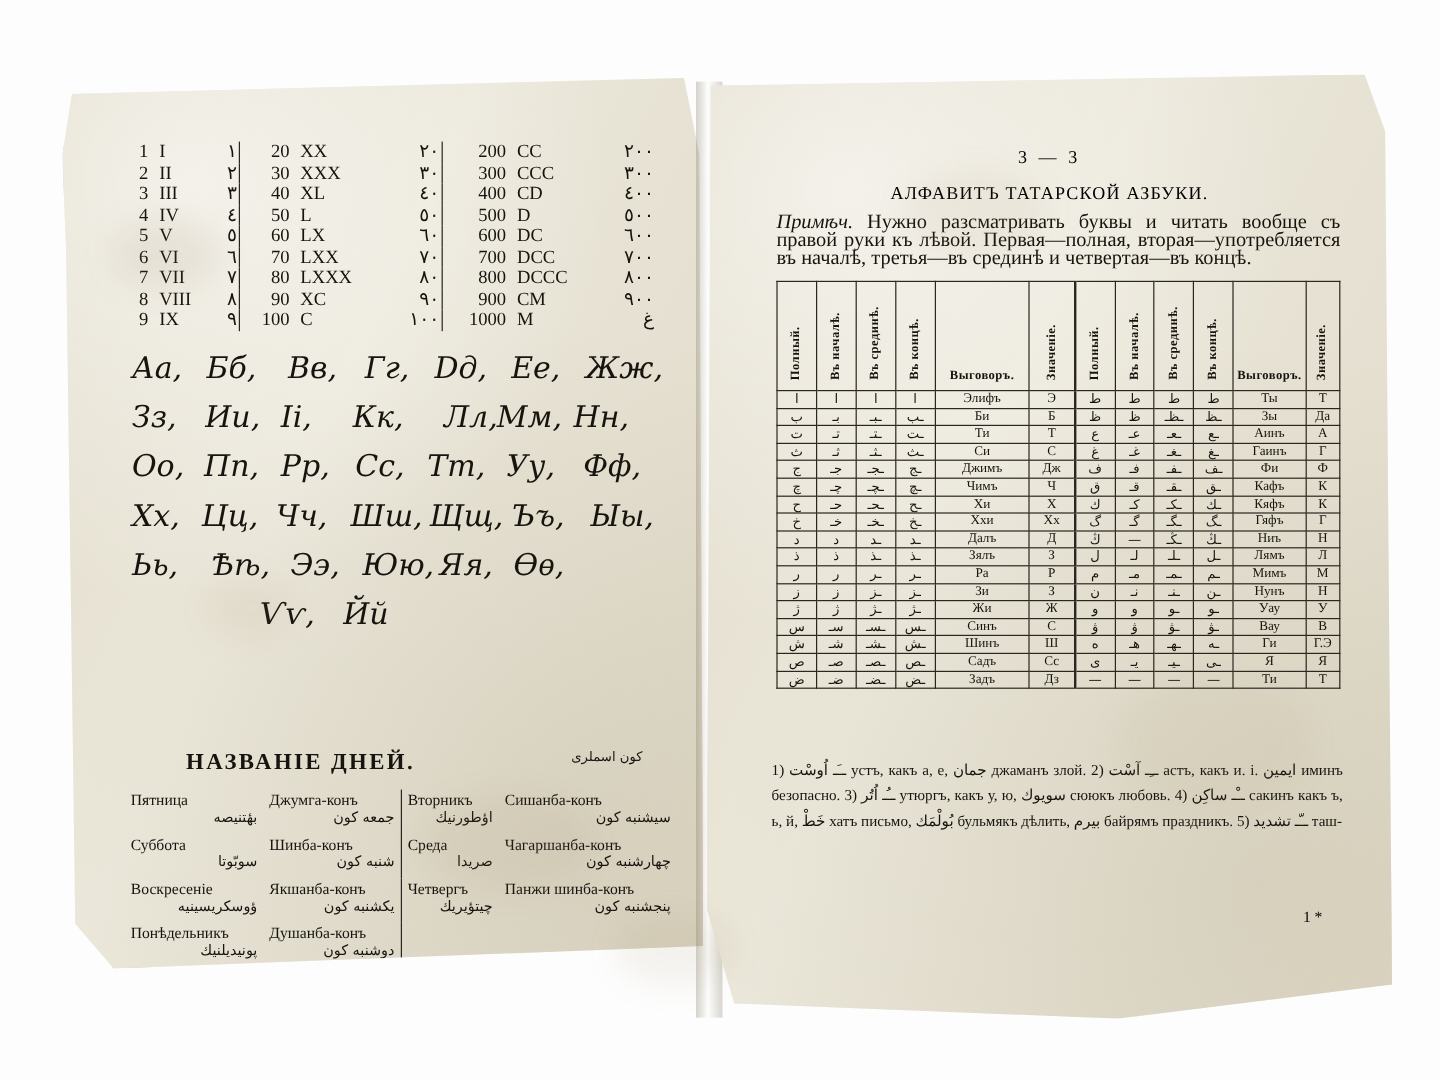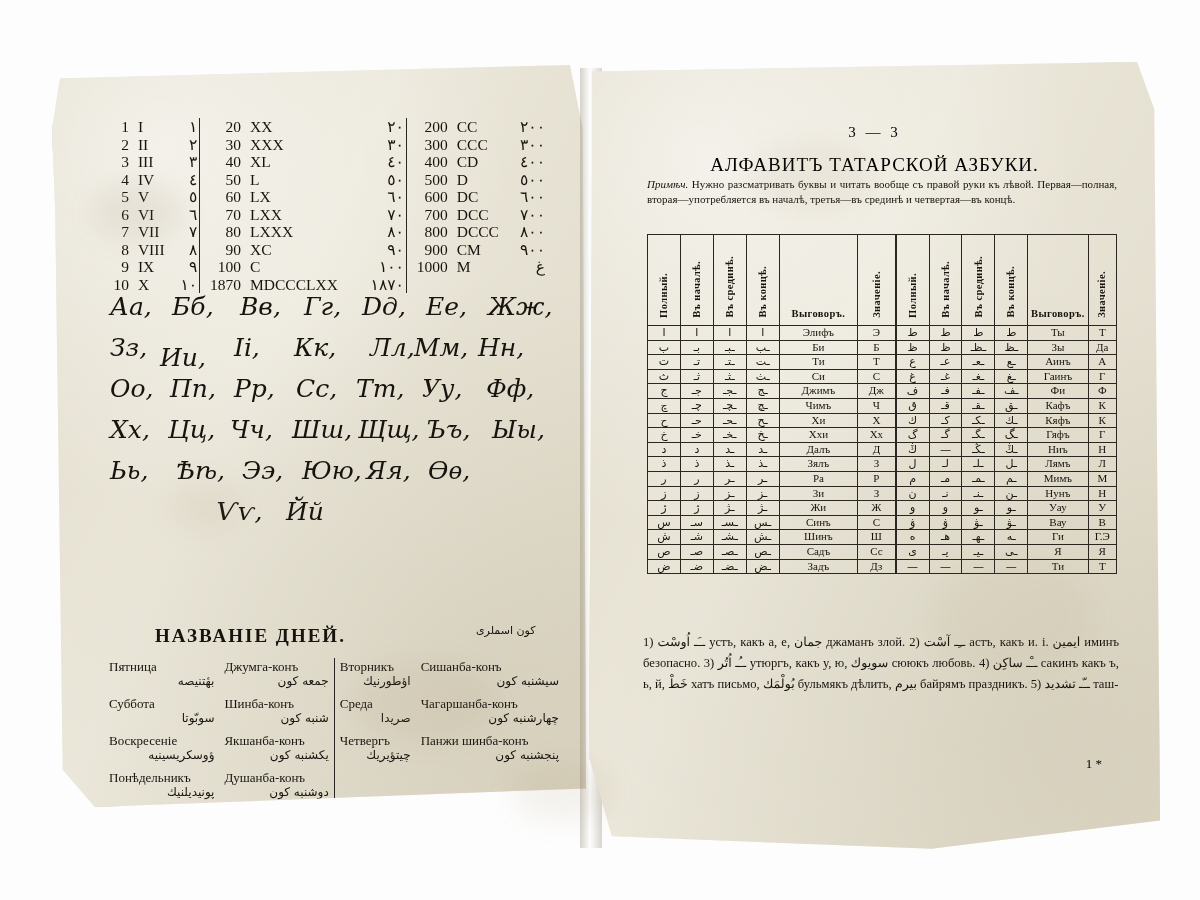--- a/index.html
+++ b/index.html
@@ -55,22 +55,22 @@
   #days-title{position:absolute;left:103px;top:563px;font-size:19px;letter-spacing:2px;font-weight:bold;color:#17140f;}
   #days-title-ar{position:absolute;left:424px;top:562px;font-family:"DejaVu Sans",sans-serif;font-size:11px;color:#17140f;}
   #days{position:absolute;left:52px;top:596px;width:460px;font-size:12.5px;}
   #days table{border-collapse:collapse;width:100%;}
   #days td{vertical-align:top;padding:2px 5px 7px 5px;line-height:14px;}
   #days .vsep{border-left:1px solid #2a2520;}
   .d-ru{color:#17140f;font-size:13px;}
   .d-ar{font-family:"DejaVu Sans",sans-serif;font-size:12px;color:#17140f;direction:rtl;}
   
   #pagenum{position:absolute;left:0;top:62px;width:571px;text-align:center;font-size:15px;letter-spacing:3px;}
-  #rtitle{position:absolute;left:0;top:92px;width:571px;text-align:center;font-size:19px;letter-spacing:1px;}
-  #rnote{position:absolute;left:58px;top:115px;width:470px;font-size:11px;line-height:15px;text-align:justify;color:#17140f;}
+  #rtitle{position:absolute;left:0;top:92px;width:571px;text-align:center;font-size:15px;letter-spacing:1px;}
+  #rnote{position:absolute;left:58px;top:115px;width:470px;font-size:17px;line-height:15px;text-align:justify;color:#17140f;}
   #rnote i{font-style:italic;}
   
   #alpha{position:absolute;left:58px;top:172px;width:470px;}
   #alpha table{border-collapse:collapse;width:100%;table-layout:fixed;}
   #alpha td,#alpha th{border:1px solid #2b2620;padding:0;text-align:center;
     font-size:10.5px;line-height:13.6px;color:#17140f;}
   #alpha .hd{height:86px;vertical-align:bottom;padding-bottom:4px;}
   #alpha .hd span{display:inline-block;writing-mode:vertical-rl;transform:rotate(180deg);
     font-size:10.5px;letter-spacing:.4px;white-space:nowrap;}
   #alpha .hd.wide span{writing-mode:horizontal-tb;transform:none;}
@@ -186,48 +186,37 @@
                 <td class="nm-idx">9</td>
                 <td class="nm-rom">IX</td>
                 <td class="nm-ar">٩</td>
                 <td class="nm-idx col-sep">100</td>
                 <td class="nm-rom">C</td>
                 <td class="nm-ar">١٠٠</td>
                 <td class="nm-idx col-sep">1000</td>
                 <td class="nm-rom">M</td>
                 <td class="nm-ar">غ</td>
               </tr>
-              <tr>
-                <td class="nm-idx">10</td>
-                <td class="nm-rom">X</td>
-                <td class="nm-ar">١٠</td>
-                <td class="nm-idx col-sep">1870</td>
-                <td class="nm-rom">MDCCCLXX</td>
-                <td class="nm-ar">١٨٧٠</td>
-                <td class="col-sep"></td>
-                <td></td>
-                <td></td>
-              </tr>
             </tbody>
         </table>
       </div>
 
       <div id="cursive">
           <div class="cur-row">
             <span class="cur" style="left: 4px;">Аа,</span>
             <span class="cur" style="left: 66px;">Бб,</span>
             <span class="cur" style="left: 134px;">Вв,</span>
             <span class="cur" style="left: 198px;">Гг,</span>
             <span class="cur" style="left: 256px;">Dд,</span>
             <span class="cur" style="left: 320px;">Ее,</span>
             <span class="cur" style="left: 382px;">Жж,</span>
           </div>
           <div class="cur-row">
             <span class="cur" style="left: 4px;">Зз,</span>
-            <span class="cur" style="left: 54px; margin-top: 10px;">Ии,</span>
+            <span class="cur" style="left: 65px;">Ии,</span>
             <span class="cur" style="left: 128px;">Іi,</span>
             <span class="cur" style="left: 188px;">Кк,</span>
             <span class="cur" style="left: 264px;">Лл,</span>
             <span class="cur" style="left: 308px;">Мм,</span>
             <span class="cur" style="left: 372px; text-align: right;">Нн,</span>
           </div>
           <div class="cur-row">
             <span class="cur" style="left: 4px;">Оо,</span>
             <span class="cur" style="left: 64px;">Пп,</span>
             <span class="cur" style="left: 128px;">Рр,</span>

